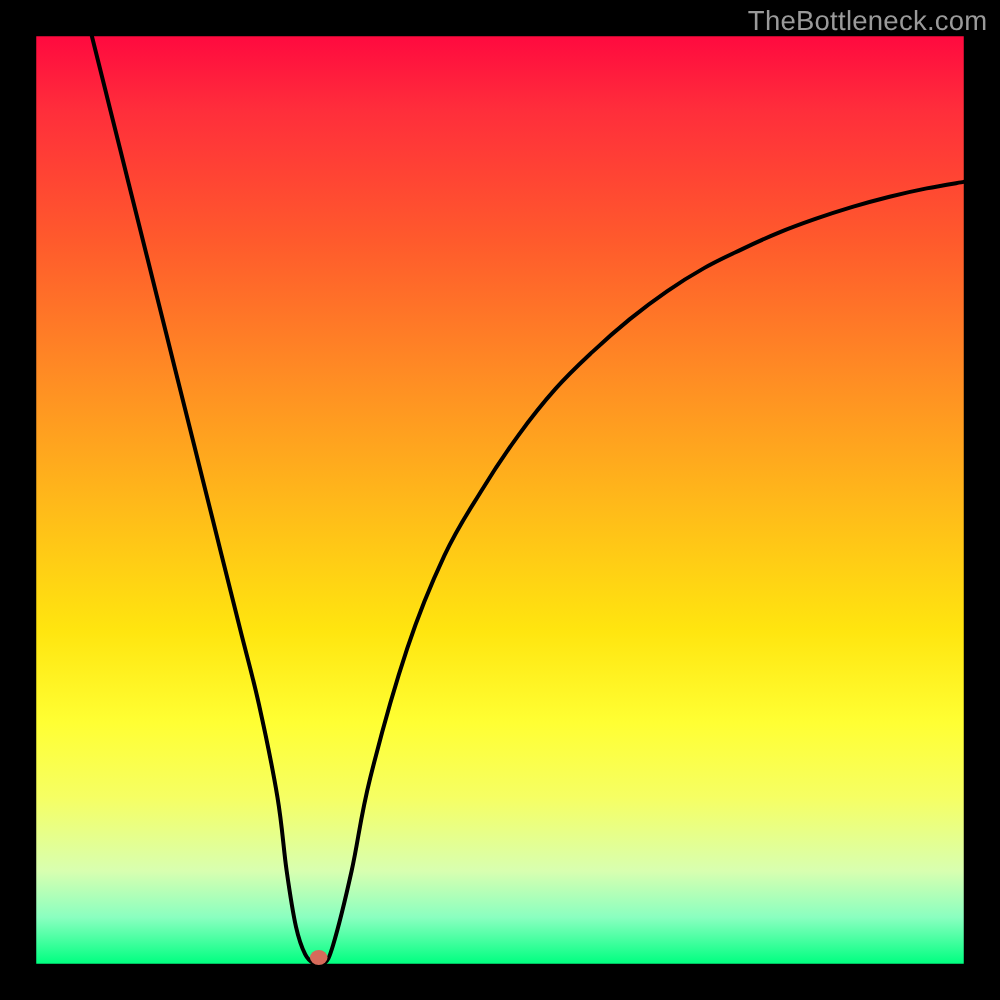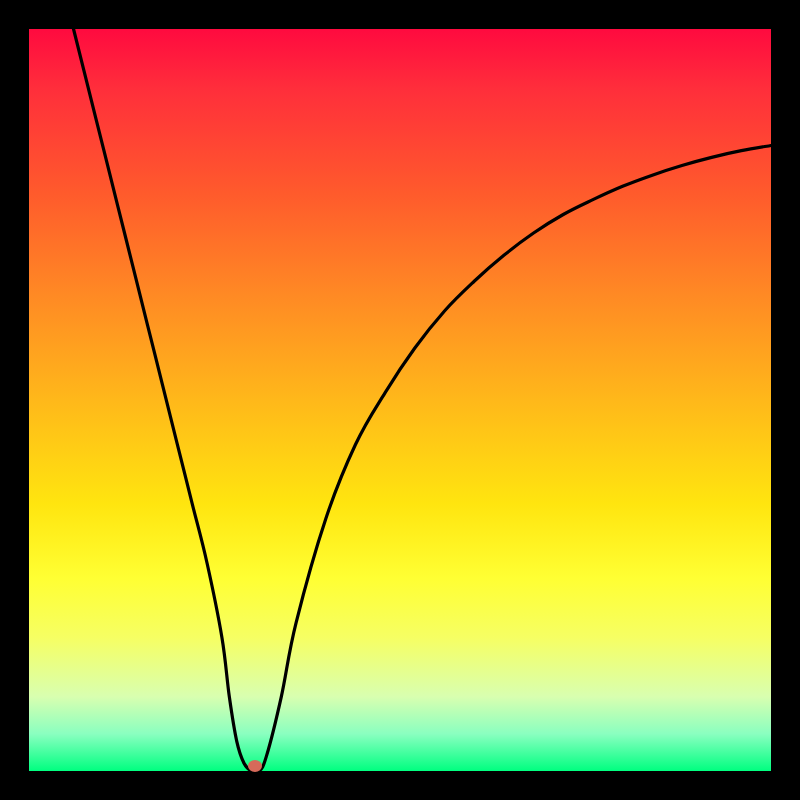--- a/index.html
+++ b/index.html
@@ -70,13 +70,14 @@
 </head>
 <body>
 
 <div class="frame">
   <div class="plot">
     <svg class="curve" viewBox="0 0 742 742" preserveAspectRatio="none">
       <path id="curve-path" fill="none" stroke="#000000" stroke-width="3.2" stroke-linejoin="round" stroke-linecap="round" d="M 44.52 0.00 C 47.19 10.68, 54.02 37.99, 59.36 59.36 C 64.70 80.73, 68.86 97.35, 74.20 118.72 C 79.54 140.09, 83.70 156.71, 89.04 178.08 C 94.38 199.45, 98.54 216.07, 103.88 237.44 C 109.22 258.81, 113.38 275.43, 118.72 296.80 C 124.06 318.17, 128.22 334.79, 133.56 356.16 C 138.90 377.53, 143.06 394.15, 148.40 415.52 C 153.74 436.89, 157.90 453.51, 163.24 474.88 C 168.58 496.25, 172.74 510.20, 178.08 534.24 C 183.42 558.28, 188.91 584.40, 192.92 608.44 C 196.93 632.48, 197.67 649.10, 200.34 667.80 C 203.01 686.50, 205.09 700.30, 207.76 712.32 C 210.43 724.34, 212.51 729.24, 215.18 734.58 C 217.85 739.92, 219.93 740.66, 222.60 742.00 C 225.27 743.34, 227.35 744.67, 230.02 742.00 C 232.69 739.33, 233.43 740.52, 237.44 727.16 C 241.45 713.80, 246.94 691.84, 252.28 667.80 C 257.62 643.76, 259.11 625.65, 267.12 593.60 C 275.13 561.55, 286.12 521.77, 296.80 489.72 C 307.48 457.67, 315.80 438.23, 326.48 415.52 C 337.16 392.81, 345.48 380.94, 356.16 363.58 C 366.84 346.22, 375.16 333.75, 385.84 319.06 C 396.52 304.37, 404.84 293.98, 415.52 281.96 C 426.20 269.94, 434.52 262.30, 445.20 252.28 C 455.88 242.26, 464.20 234.99, 474.88 226.31 C 485.56 217.63, 493.88 211.40, 504.56 204.05 C 515.24 196.70, 523.56 191.51, 534.24 185.50 C 544.92 179.49, 553.24 175.74, 563.92 170.66 C 574.60 165.58, 582.92 161.71, 593.60 157.30 C 604.28 152.90, 612.60 149.91, 623.28 146.17 C 633.96 142.43, 642.28 139.73, 652.96 136.53 C 663.64 133.32, 671.96 131.04, 682.64 128.37 C 693.32 125.69, 701.64 123.82, 712.32 121.69 C 723.00 119.55, 736.66 117.43, 742.00 116.49"></path>
     </svg>
     <div class="dot" id="marker-dot" style="left: 226.31px; top: 736.806px; background: rgb(214, 106, 90);"></div>
   </div>
+  <div class="watermark">TheBottleneck.com</div>
 </div>
 
 </body></html>

